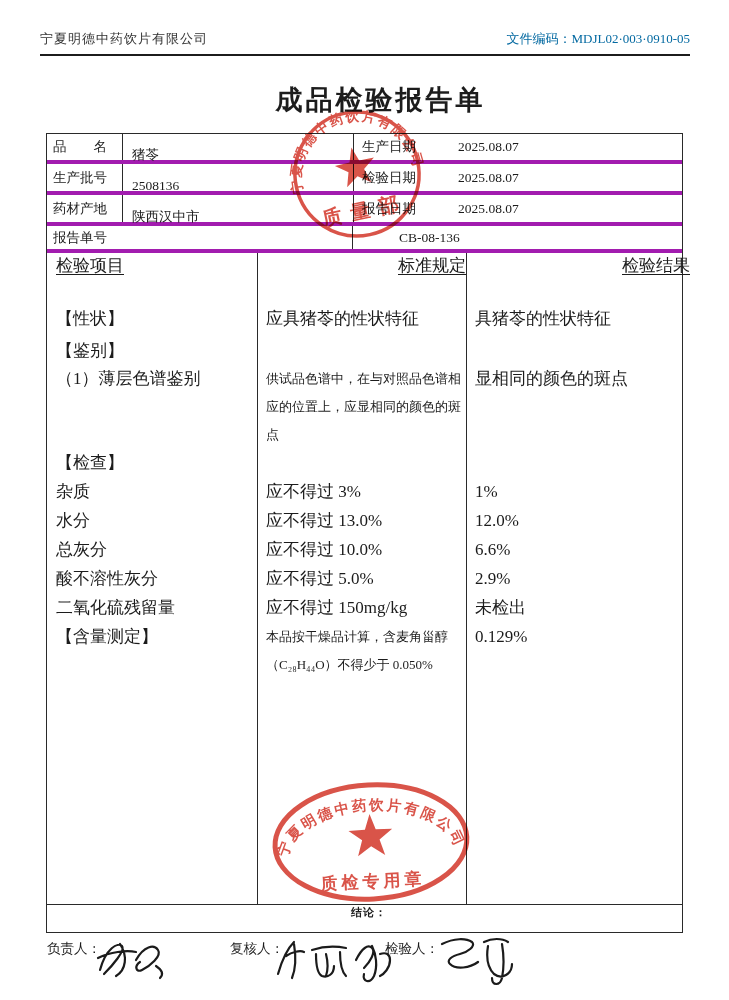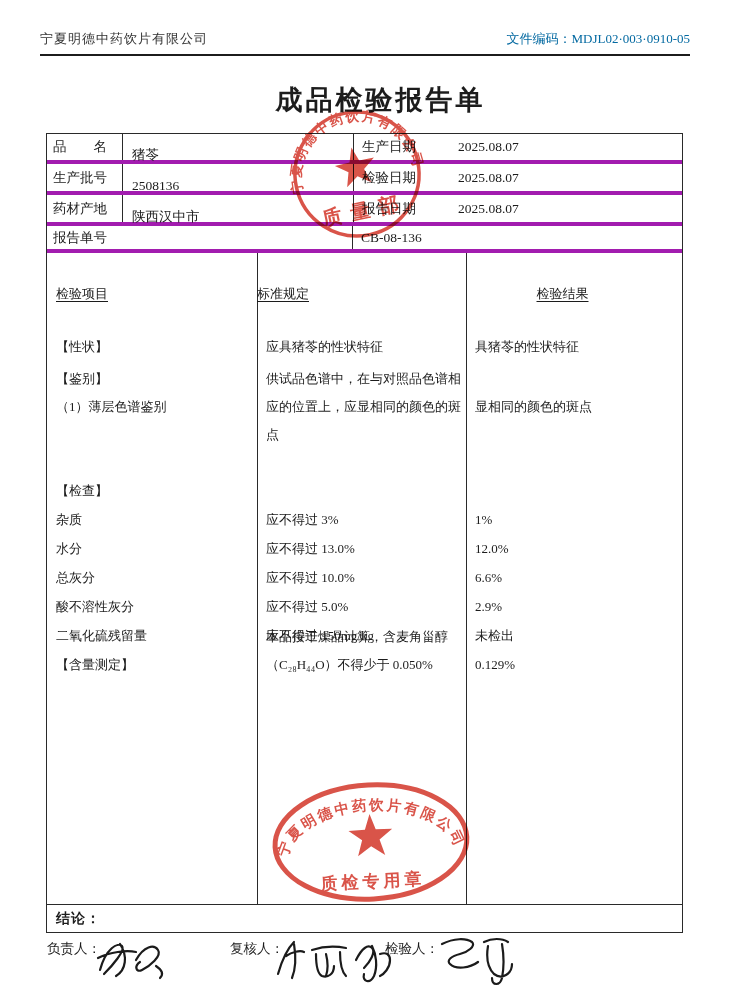--- a/index.html
+++ b/index.html
@@ -24,27 +24,27 @@
   .i-value{width:230px;padding-left:9px;box-sizing:border-box;margin-top:16px;}
   .i-right{flex:1;align-self:stretch;display:flex;align-items:center;
     border-left:1px solid #2a2a2a;padding-left:8px;box-sizing:border-box;}
   .i-label2{width:96px;}
   .i-span{width:306px;align-self:stretch;display:flex;align-items:center;
     border-right:1px solid #2a2a2a;padding-left:6px;box-sizing:border-box;}
   
   .body{position:relative;height:652px;border-bottom:1px solid #2a2a2a;box-sizing:border-box;}
   .vline{position:absolute;top:0;bottom:0;width:1px;background:#2a2a2a;}
   .vl1{left:210px}.vl2{left:419px}
-  .l{position:absolute;font-size:13px;line-height:18px;white-space:nowrap;margin-top:28px;}
+  .l{position:absolute;font-size:17px;line-height:18px;white-space:nowrap;}
   .c1{left:9px}.c2{left:219px}.c3{left:428px}
   .colhead{text-decoration:underline;text-underline-offset:3px;}
-  .ch2{left:210px;width:209px;text-align:left}.ch3{left:408px;width:215px;text-align:center}
+  .ch2{left:210px;width:209px;text-align:right}.ch3{left:428px;width:215px;text-align:right}
   .std-block{position:absolute;left:219px;width:198px;font-size:13px;line-height:28px;white-space:normal;}
   
-  .conclusion{height:28px;display:flex;align-items:center;padding-left:9px;font-size:14px;}
+  .conclusion{height:28px;display:flex;align-items:center;padding-left:9px;font-size:11px;flex-direction:column;}
   .conclusion b{letter-spacing:1px;}
   
   .sig-label{position:absolute;font-size:13.5px;}
   .sig-svg{position:absolute;}
   .sig-svg path{fill:none;stroke:#1b1b1b;stroke-width:2.2;stroke-linecap:round;stroke-linejoin:round;}
   
   .stamp{position:absolute;mix-blend-mode:multiply;opacity:.87;}
   .stamp text{font-family:"Liberation Serif","DejaVu Serif",serif;font-weight:bold;}
 </style>
 </head>
@@ -79,21 +79,21 @@
     <div class="info-row r3">
       <div class="i-label">药材产地</div>
       <div class="i-value">陕西汉中市</div>
       <div class="i-right">
         <div class="i-label2">报告日期</div>
         <div>2025.08.07</div>
       </div>
     </div>
     <div class="info-row r4">
       <div class="i-span">报告单号</div>
-      <div class="i-right" style="border-left:none;">
+      <div class="i-right" style="border-left:none;margin-left:38px;">
         <div>CB-08-136</div>
       </div>
     </div>
 
     <div class="body">
       <div class="vline vl1"></div>
       <div class="vline vl2"></div>
 
       <div class="l c1 colhead" style="top:4px">检验项目</div>
       <div class="l ch2 colhead" style="top:4px">标准规定</div>

